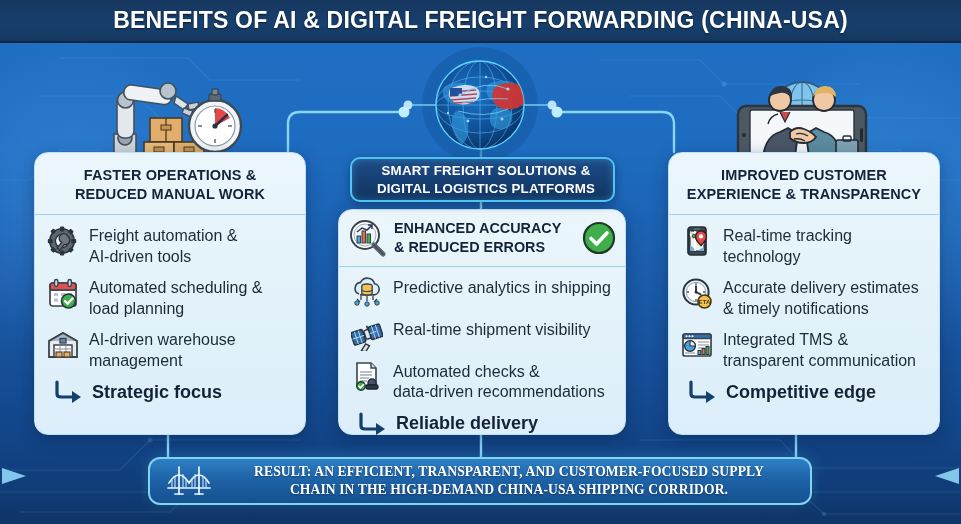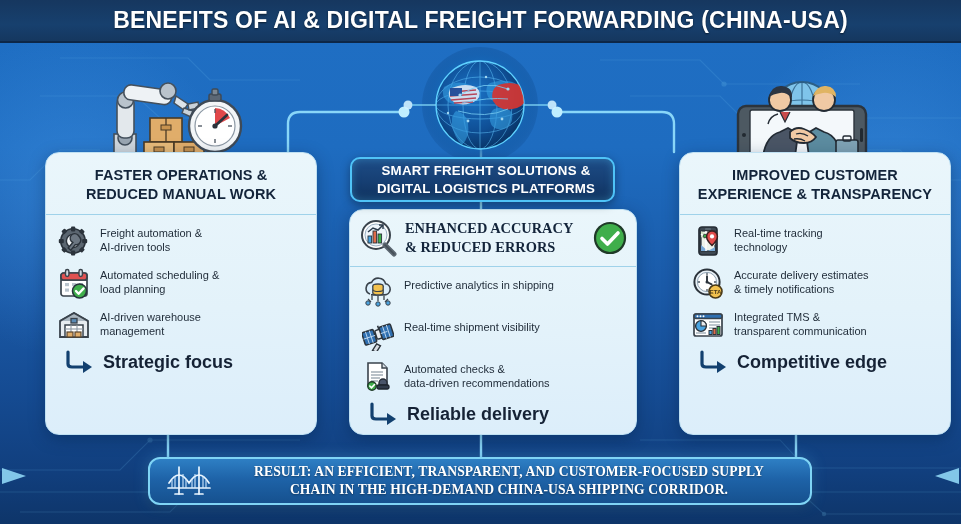--- a/index.html
+++ b/index.html
@@ -50,40 +50,39 @@
   .illus-left  { left:84px;  top:74px;  width:166px; height:96px; }
   .illus-right { left:716px; top:74px;  width:172px; height:96px; }
 
   
   .card {
     position:absolute; z-index:18;
     background: linear-gradient(180deg,#eaf6fb 0%,#e3f2fa 55%,#dceefa 100%);
     border-radius: 14px;
     border: 1px solid #bfe0f2;
     box-shadow: 0 4px 16px rgba(4,30,60,.35);
-    margin-left: 11px;
   }
   .card-left  { left:34px;  top:152px; width:272px; height:283px; }
   .card-right { left:668px; top:152px; width:272px; height:283px; }
   .card-mid   { left:338px; top:209px; width:288px; height:226px; }
 
   .card-head {
     padding: 13px 10px 10px;
     text-align:center;
     border-bottom: 1px solid #9fd2ea;
   }
   .card-head .ttl {
     color:#13243a; font-size:14.5px; font-weight:bold; line-height:1.32;
     letter-spacing:.1px;
   }
 
   .rows { padding: 9px 12px 6px 12px; }
   .row { display:flex; align-items:flex-start; gap:10px; margin-bottom: 9px; }
   .row .ico { width:32px; height:32px; flex:0 0 32px; margin-top:1px; }
-  .row .txt { color:#1e2a37; font-size:11px; line-height:1.28; padding-top:2px; }
+  .row .txt { color:#1e2a37; font-size:16px; line-height:1.28; padding-top:2px; }
 
   .footrow { display:flex; align-items:center; gap:9px; margin-top:2px; padding-left: 6px;}
   .footrow .arrowico { width:30px; height:24px; flex:0 0 30px; }
   .footrow .ftxt { color:#152235; font-size:18px; font-weight:bold; }
 
   
   .mid-badge {
     position:absolute; z-index:19; left:350px; top:157px; width:265px; height:45px;
     background: linear-gradient(180deg,#1d4c86 0%,#163f73 55%,#10325e 100%);
     border:2px solid #4fc3f7; border-radius:10px;
@@ -92,21 +91,21 @@
     padding-left: 7px;
   }
   .mid-badge span { color:#fff; font-size:13.3px; font-weight:bold; line-height:1.28; letter-spacing:.2px;}
 
   .mid-head {
     display:flex; align-items:center; gap:7px;
     padding: 8px 8px 8px 8px;
     border-bottom: 1px solid #9fd2ea;
   }
   .mid-head .mh-ico { width:40px; height:40px; flex:0 0 40px; }
-  .mid-head .mh-ttl { color:#13243a; font-size:14.4px; font-weight:bold; line-height:1.3; flex:1;font-family:Liberation Serif, serif; }
+  .mid-head .mh-ttl { color:#13243a; font-size:14.4px; font-weight:bold; line-height:1.3; flex:1; }
   .mid-head .mh-chk { width:36px; height:36px; flex:0 0 36px; }
 
   
   .banner {
     position:absolute; z-index:20; left:148px; top:457px; width:664px; height:48px;
     background: linear-gradient(180deg,#2e7fc4 0%,#1e63a8 45%,#16518f 100%);
     border:2px solid #7fd4f5; border-radius:12px;
     display:flex; align-items:center; gap:12px; padding: 0 16px;
     box-shadow: 0 0 14px rgba(90,190,255,.35), 0 3px 10px rgba(0,0,0,.3);
     font-family: Liberation Serif, serif;

